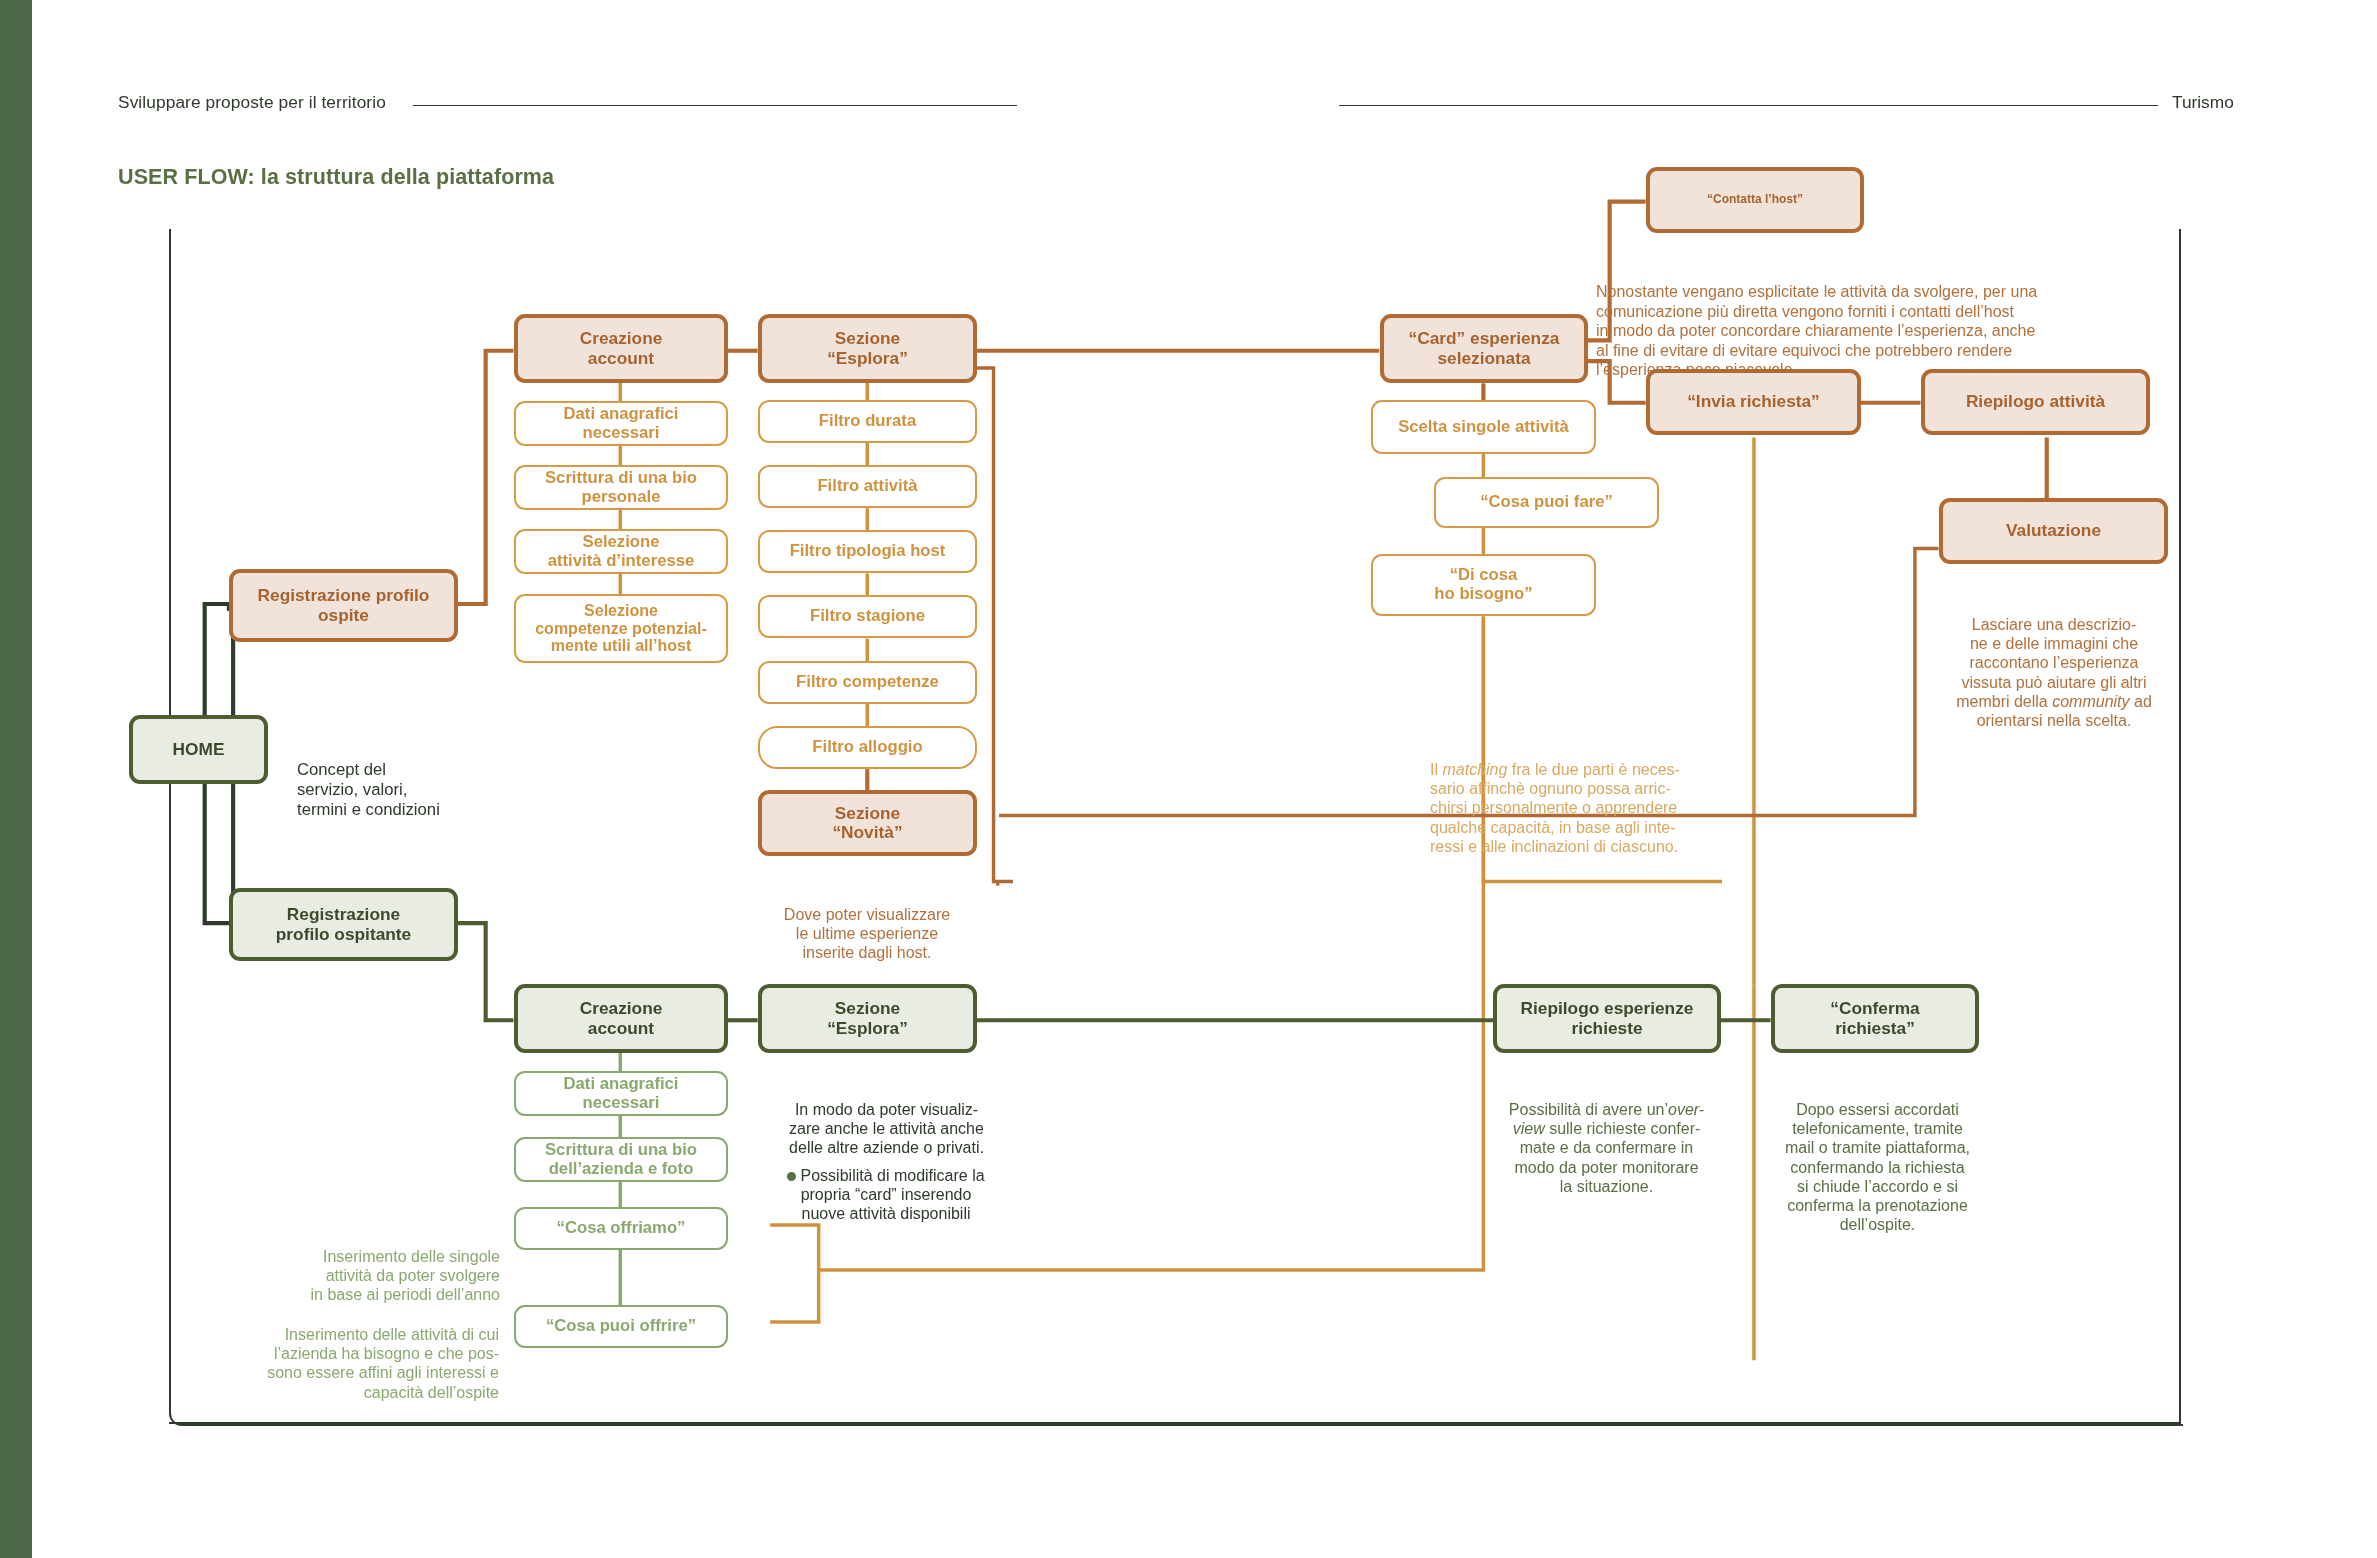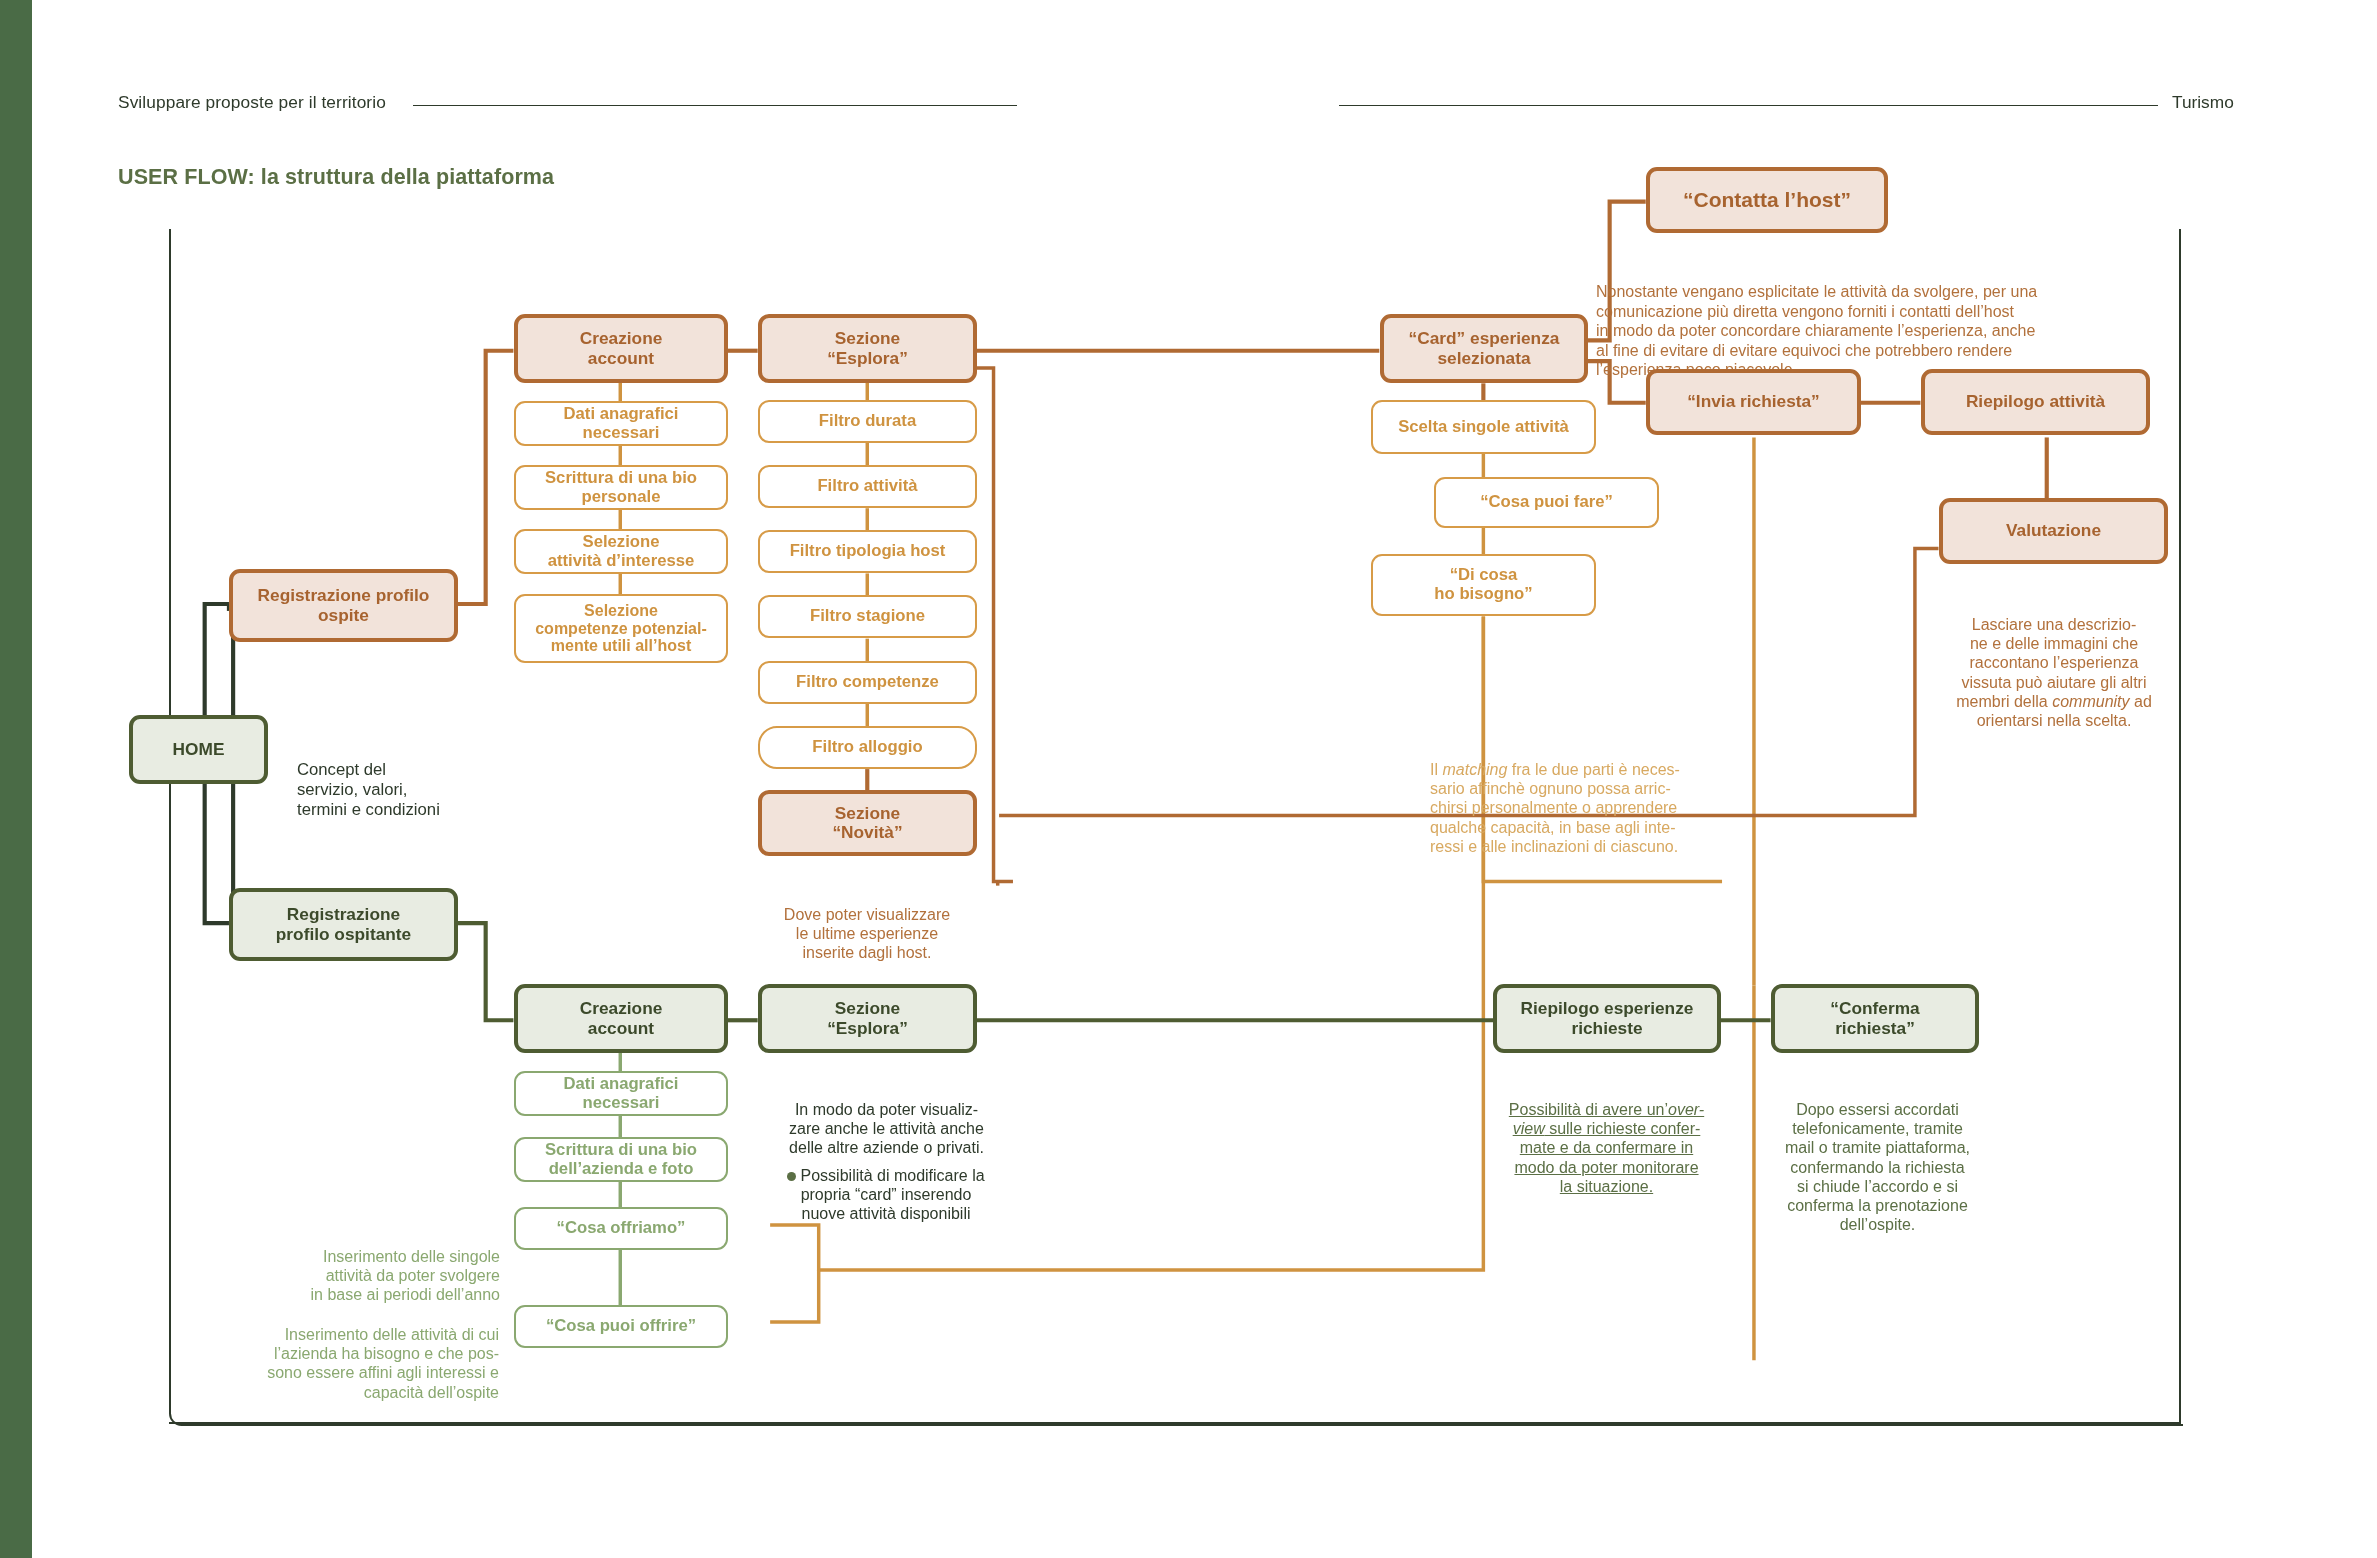--- a/index.html
+++ b/index.html
@@ -202,21 +202,21 @@
   </div>
   <div class="node n-orange-thin" style="left:1434px;top:477px;width:225px;height:51px;">
     <span>“Cosa puoi fare”</span>
   </div>
   <div class="node n-orange-thin" style="left:1371px;top:554px;width:225px;height:62px;">
     <span>“Di cosa<br>ho bisogno”</span>
   </div>
 
   <div class="cap cap-orange-lt c-left" style="left:1430px;top:722px;width:312px;">Il <i>matching</i> fra le due parti è neces-<br>sario affinchè ognuno possa arric-<br>chirsi personalmente o apprendere<br>qualche capacità, in base agli inte-<br>ressi e alle inclinazioni di ciascuno.</div>
 
-  <div class="node n-orange-strong" style="left:1646px;top:167px;width:242px;height:66px;font-size:21px;">
+  <div class="node n-orange-strong" style="left:1646px;top:167px;width:218px;height:66px;font-size:12px;">
     <span>“Contatta l’host”</span>
   </div>
   <div class="cap cap-orange c-left" style="left:1596px;top:244px;width:611px;line-height:1.22;">Nonostante vengano esplicitate le attività da svolgere, per una<br>comunicazione più diretta vengono forniti i contatti dell’host<br>in modo da poter concordare chiaramente l’esperienza, anche<br>al fine di evitare di evitare equivoci che potrebbero rendere<br>l’esperienza poco piacevole.</div>
 
   <div class="node n-orange-strong" style="left:1646px;top:369px;width:215px;height:66px;">
     <span>“Invia richiesta”</span>
   </div>
   <div class="node n-orange-strong" style="left:1939px;top:498px;width:229px;height:66px;">
     <span>Valutazione</span>
   </div>
@@ -248,21 +248,21 @@
     <span>Sezione<br>“Esplora”</span>
   </div>
   <div class="cap cap-dark c-center" style="left:758px;top:1062px;width:257px;font-size:16px;">In modo da poter visualiz-<br>zare anche le attività anche<br>delle altre aziende o privati.</div>
   <div class="cap cap-dark c-center" style="left:754px;top:1128px;width:264px;font-size:16px;">
     <span class="bullet"></span><span>Possibilità di modificare la<br>propria “card” inserendo<br>nuove attività disponibili</span>
   </div>
 
   <div class="node n-green-strong" style="left:1493px;top:984px;width:228px;height:69px;">
     <span>Riepilogo esperienze<br>richieste</span>
   </div>
-  <div class="cap cap-green c-center" style="left:1485px;top:1062px;width:243px;text-decoration:underline;">Possibilità di avere un’<i>over-</i><br><i>view</i> sulle richieste confer-<br>mate e da confermare in<br>modo da poter monitorare<br>la situazione.</div>
+  <div class="cap cap-green c-center" style="left:1485px;top:1062px;width:243px;">Possibilità di avere un’<i>over-</i><br><i>view</i> sulle richieste confer-<br>mate e da confermare in<br>modo da poter monitorare<br>la situazione.</div>
 
   <div class="node n-green-strong" style="left:1771px;top:984px;width:208px;height:69px;">
     <span>“Conferma<br>richiesta”</span>
   </div>
   <div class="cap cap-green c-center" style="left:1763px;top:1062px;width:229px;">Dopo essersi accordati<br>telefonicamente, tramite<br>mail o tramite piattaforma,<br>confermando la richiesta<br>si chiude l’accordo e si<br>conferma la prenotazione<br>dell’ospite.</div>
 
 </div>
 
 
 </body></html>

